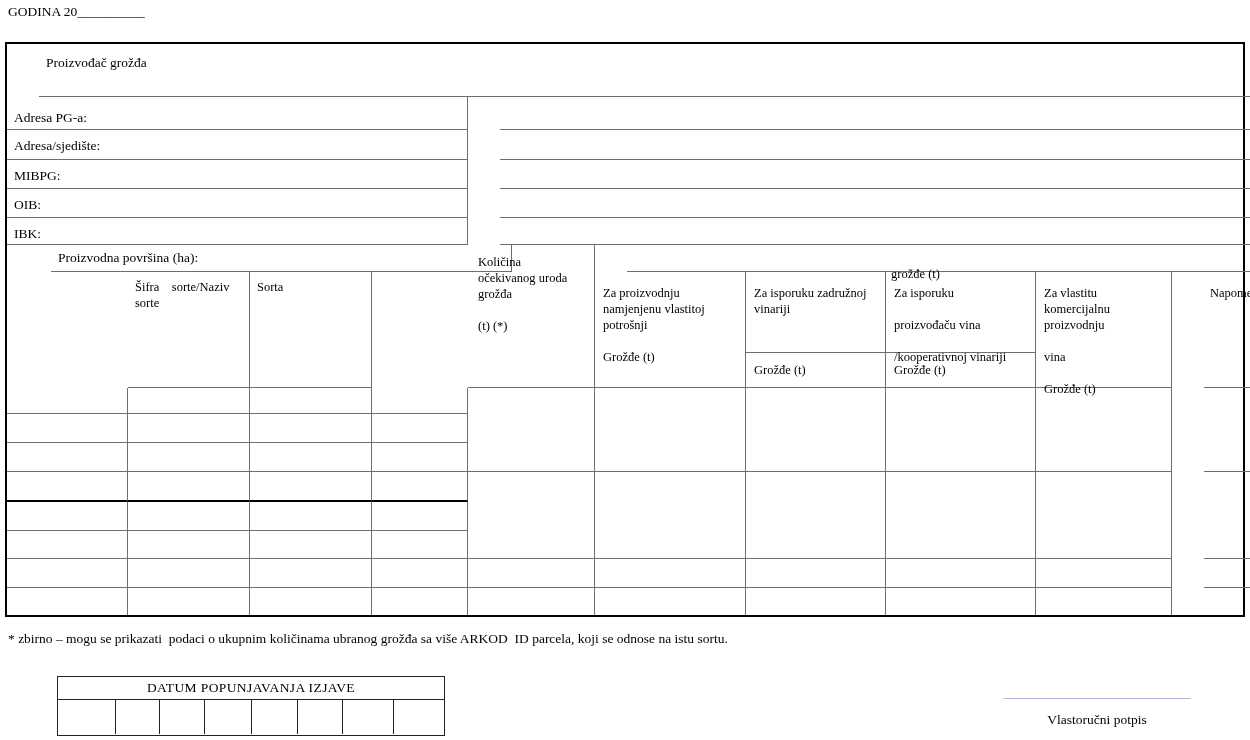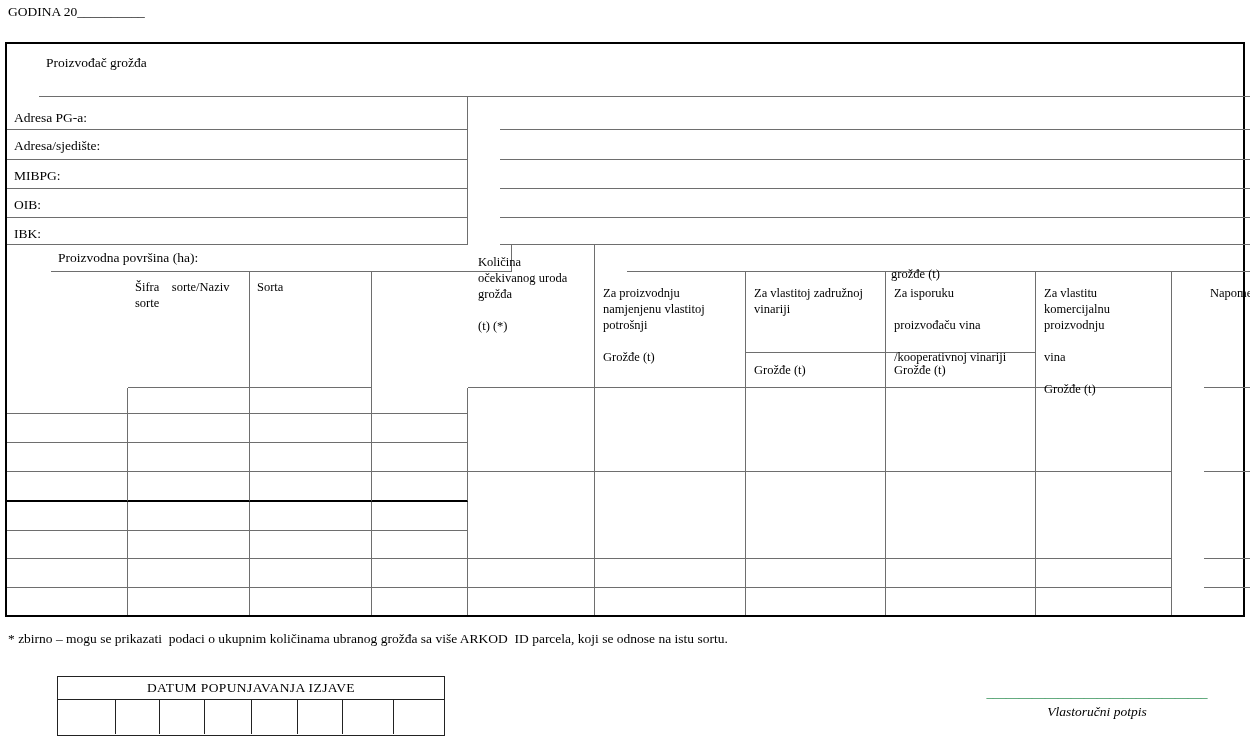--- a/index.html
+++ b/index.html
@@ -60,22 +60,22 @@
            box-sizing:border-box;border:1.5px solid #222;margin-left:45px;}
   .datehdr{box-sizing:border-box;height:23px;border-bottom:1px solid #222;
            text-align:center;font-size:13.5px;padding-top:3px;letter-spacing:0.4px;}
   .daterow{display:flex;height:34px;}
   .datecell{box-sizing:border-box;border-right:1px solid #222;height:34px;}
   .datecell:last-child{border-right:none;}
   .dc1{width:58px}.dc2{width:45px}.dc3{width:45px}.dc4{width:47px}
   .dc5{width:46px}.dc6{width:45px}.dc7{width:52px}.dc8{width:50px}
 
   .sig{position:absolute;left:983px;top:686px;width:228px;text-align:center;}
-  .sigline{font-size:13px;color:#15803d;line-height:14px;white-space:pre;}
-  .siglabel{font-size:13.5px;margin-top:4px;font-style:italic;}
+  .sigline{font-size:11px;color:#8b5cf6;line-height:14px;white-space:pre;}
+  .siglabel{font-size:13.5px;margin-top:12px;}
 </style>
 </head>
 <body>
 
 <div class="page">
 
   <div class="title">GODINA 20__________</div>
 
   <div class="formtbl">
 
@@ -102,21 +102,21 @@
 
 (t) (*)</div>
     <div class="cell grozspan noR">
       <div class="inner">grožđe (t)</div>
     </div>
     <div class="cell c6 h6">Za proizvodnju
 namjenjenu vlastitoj
 potrošnji
 
 Grožđe (t)</div>
-    <div class="cell c7 h78">Za vlastitoj zadružnoj
+    <div class="cell c7 h78">Za isporuku zadružnoj
 vinariji</div>
     <div class="cell c7 sub78">Grožđe (t)</div>
     <div class="cell c8 h78">Za isporuku
 
 proizvođaču vina
 
 /kooperativnoj vinariji</div>
     <div class="cell c8 sub78">Grožđe (t)</div>
     <div class="cell c9 h9">Za vlastitu
 komercijalnu

